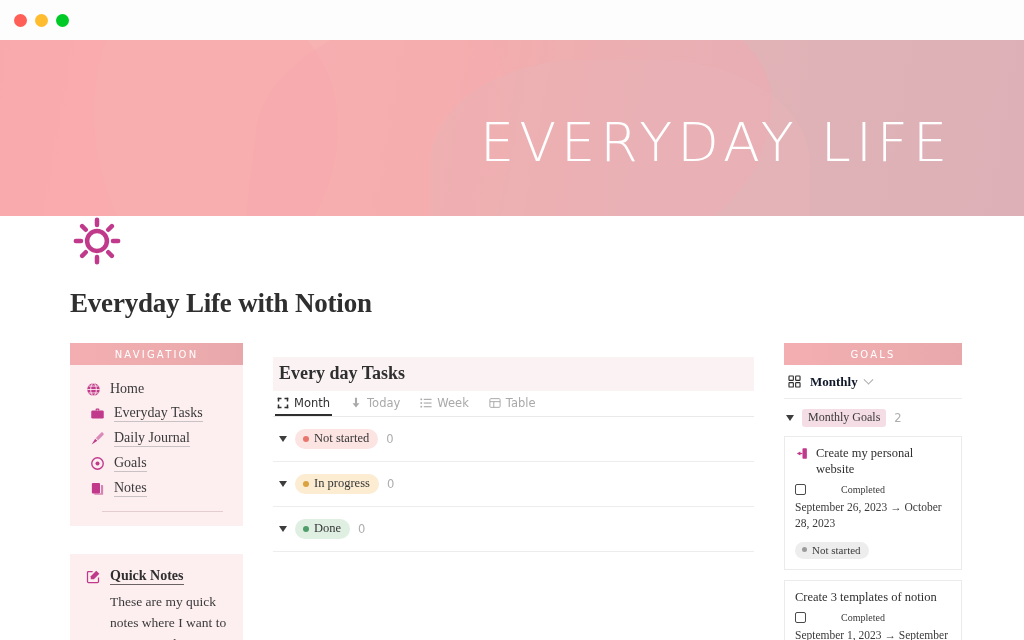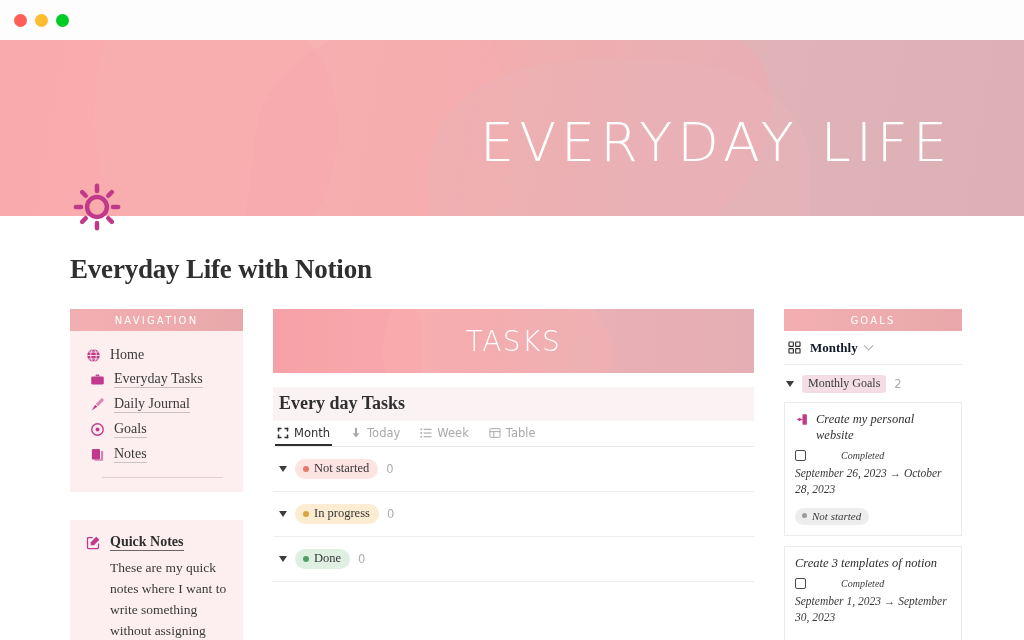--- a/index.html
+++ b/index.html
@@ -81,20 +81,21 @@
     letter-spacing: 5px;
     color: #ffffff;
     line-height: 1;
     white-space: nowrap;
   }
 
   
   .page-head {
     position: relative;
     padding: 0 0 0 70px;
+    margin-top: 34px;
   }
   .page-icon {
     position: absolute;
     left: 70px;
     top: -36px;
     width: 54px;
     height: 54px;
   }
   .page-title {
     padding-top: 38px;
@@ -302,21 +303,20 @@
     padding: 1px 6px 2px 6px;
     font-size: 12px;
     color: #3a3a3a;
   }
   .goal-card {
     border: 1px solid #ebebeb;
     border-radius: 0;
     background: #ffffff;
     padding: 9px 10px 10px 10px;
     margin-bottom: 10px;
-    font-style: italic;
   }
   .gc-head {
     display: flex;
     align-items: flex-start;
     gap: 6px;
     margin-bottom: 7px;
   }
   .gc-title { font-size: 12.5px; color: #2f2f2f; line-height: 1.25; }
   .gc-check-row {
     display: flex;
@@ -447,26 +447,20 @@
         </span>
         <span class="qn-title">Quick Notes</span>
       </div>
       <div class="qn-body">These are my quick notes where I want to write something without assigning any task or database</div>
 
     </div>
   </div>
 
   <div class="col-mid">
 
-    <div class="tasks-banner">
-      <span class="tblob tb1"></span>
-      <span class="tblob tb2"></span>
-      <span class="tblob tb3"></span>
-      <span class="t-label">TASKS</span>
-    </div>
 
     <div class="db-title-bar">
       <span class="db-title">Every day Tasks</span>
     </div>
 
     <div class="view-tabs">
 
       <div class="vtab active">
         <span class="vico">
           <svg viewBox="0 0 16 16" width="12" height="12" fill="#2f2f2f">

